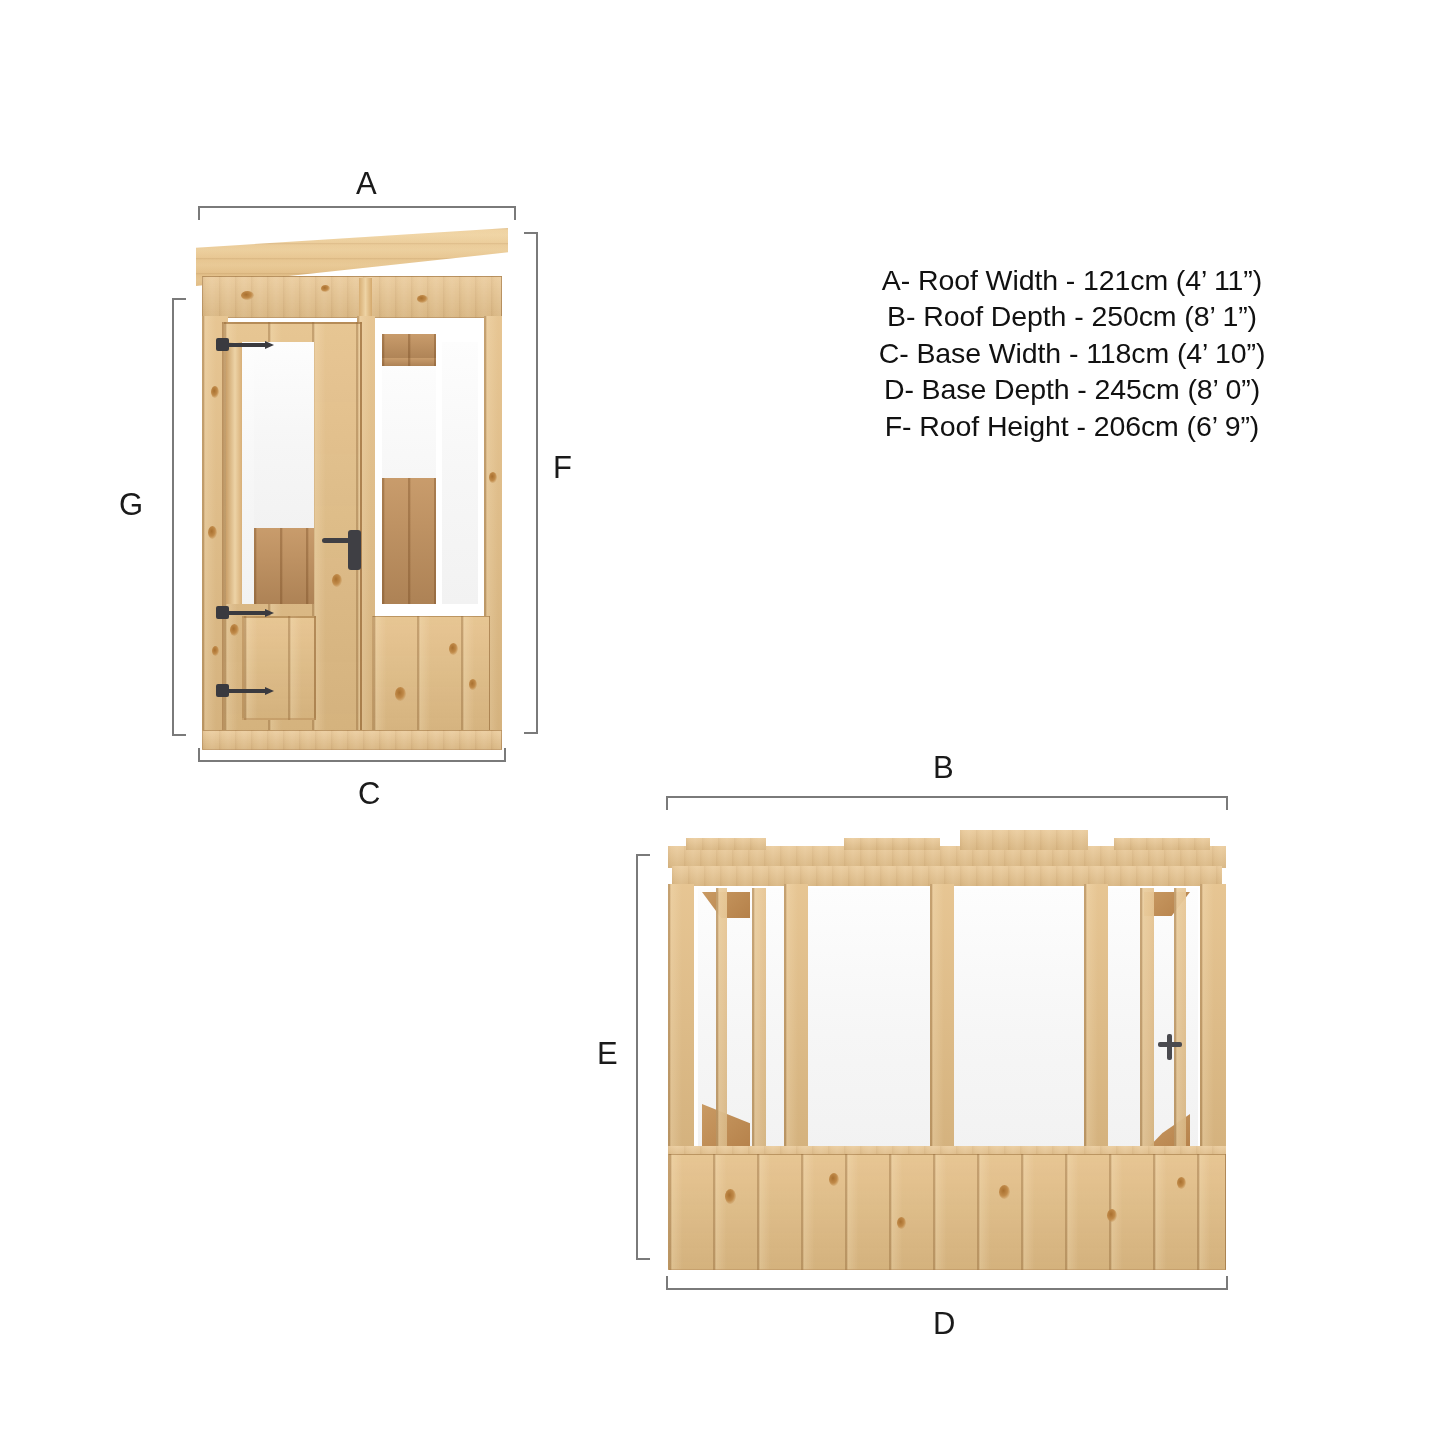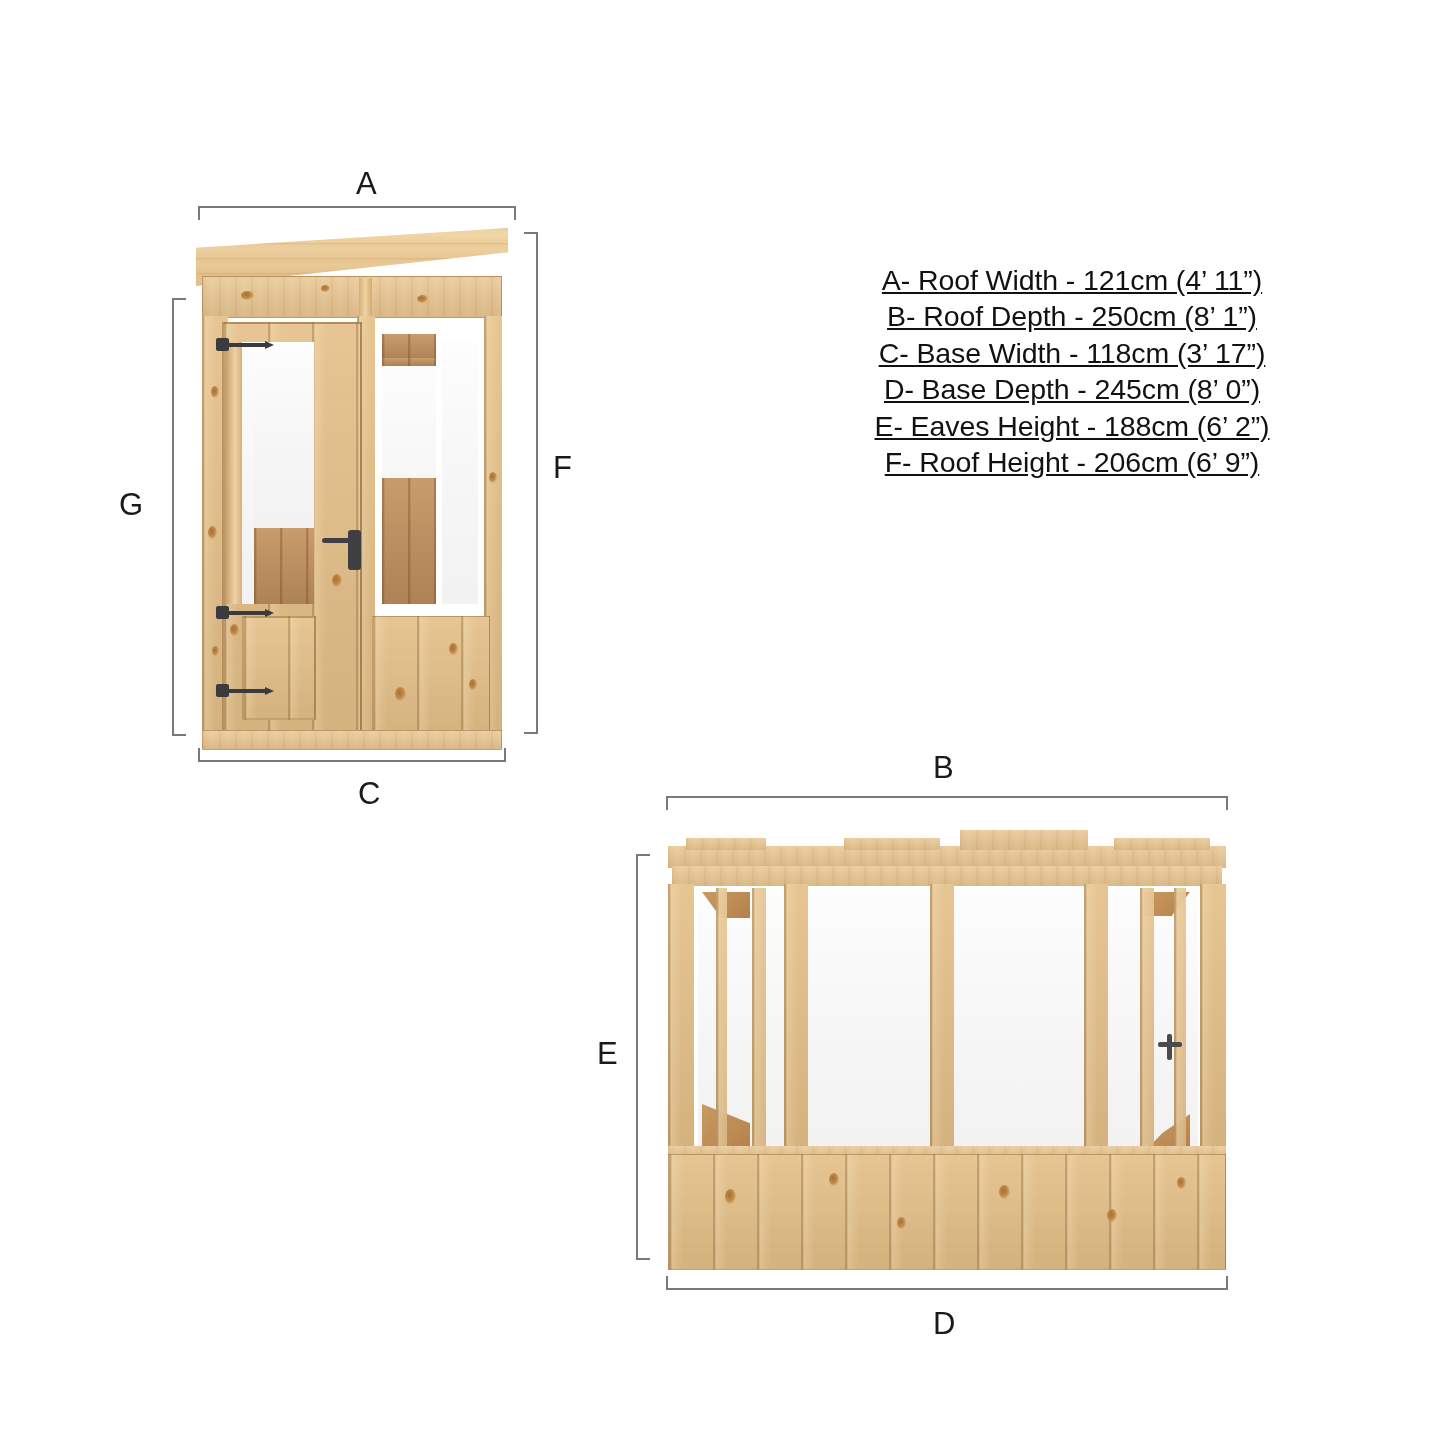--- a/index.html
+++ b/index.html
@@ -68,21 +68,20 @@
     top: 262px;
     width: 440px;
     text-align: center;
   }
   .spec-row {
     font-size: 28.5px;
     line-height: 36.4px;
     color: #111111;
     white-space: nowrap;
     letter-spacing: -0.1px;
-    text-decoration: underline;
   }
 
   
   .wood {
     background:
       linear-gradient(180deg, rgba(255,255,255,0.16), rgba(0,0,0,0.06)),
       repeating-linear-gradient(90deg,
         rgba(150,100,45,0.10) 0px,
         rgba(150,100,45,0.00) 3px,
         rgba(255,235,200,0.13) 9px,
@@ -444,19 +443,18 @@
 
   <div class="brk brk-v-right" style="left:636px; top:854px; height:406px;"></div>
   <span class="dim-label" style="left:597px; top:1038px;">E</span>
 
   <div class="brk brk-h-up" style="left:666px; top:1276px; width:562px;"></div>
   <span class="dim-label" style="left:933px; top:1308px;">D</span>
 
   <div id="spec-list">
     <div class="spec-row">A- Roof Width - 121cm (4’ 11”)</div>
     <div class="spec-row">B- Roof Depth - 250cm (8’ 1”)</div>
-    <div class="spec-row">C- Base Width - 118cm (3’ 17”)</div>
+    <div class="spec-row">C- Base Width - 118cm (4’ 10”)</div>
     <div class="spec-row">D- Base Depth - 245cm (8’ 0”)</div>
-    <div class="spec-row">E- Eaves Height - 188cm (6’ 2”)</div>
     <div class="spec-row">F- Roof Height - 206cm (6’ 9”)</div>
   </div>
 
 </div>
 
 </body></html>

